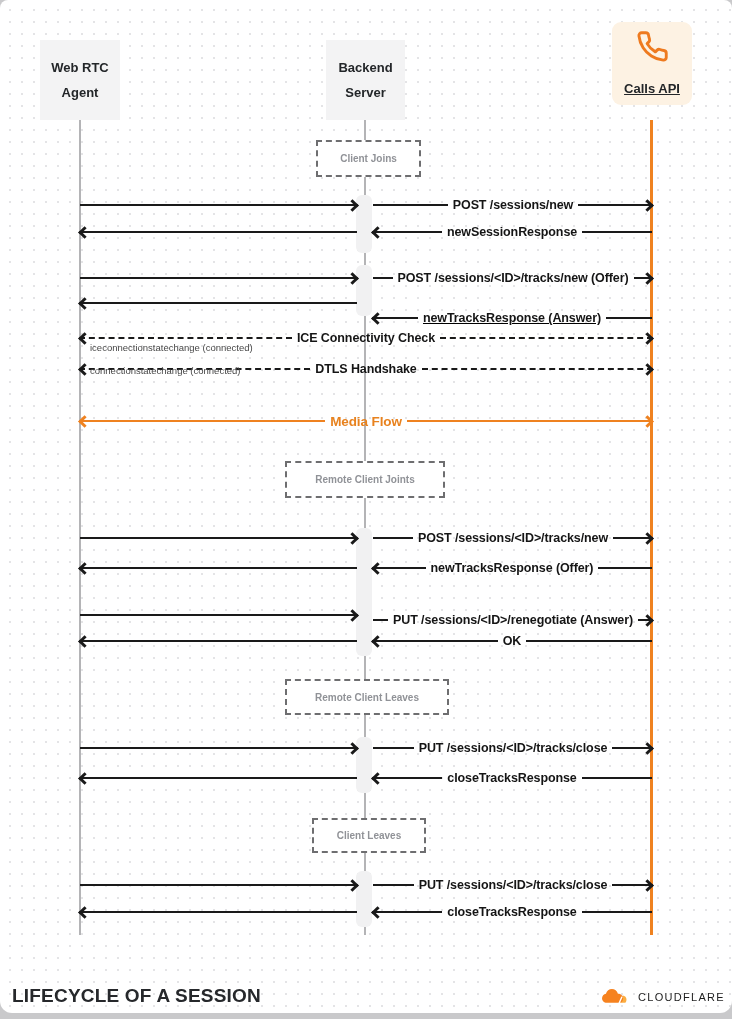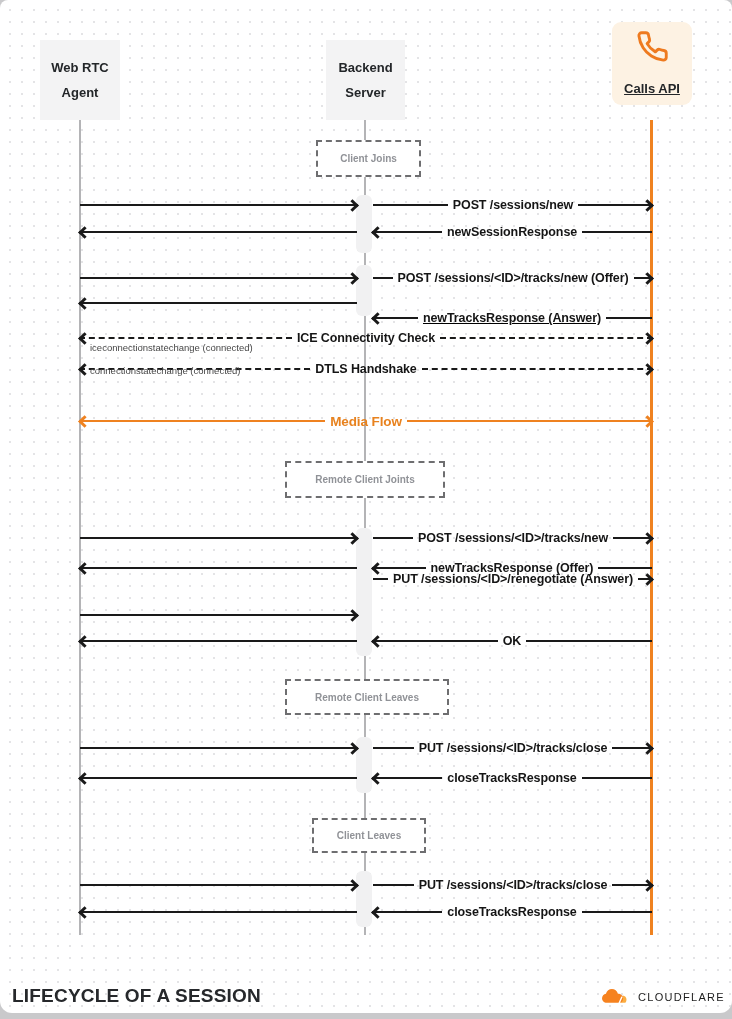--- a/index.html
+++ b/index.html
@@ -174,21 +174,21 @@
     <div class="head hl"></div>
         <div class="ln"></div>
         <span class="mlbl">newTracksResponse (Offer)</span>
         <div class="ln"></div>
   </div>
 
   <div class="seg" style="left:80px;top:607px;width:277px;">
         <div class="ln"></div>
         <div class="head hr"></div>
       </div>
-  <div class="seg" style="left:373px;top:571px;width:279px;">
+  <div class="seg" style="left:373px;top:612px;width:279px;">
     <div class="ln"></div>
         <span class="mlbl">PUT /sessions/&lt;ID&gt;/renegotiate (Answer)</span>
         <div class="ln"></div>
         <div class="head hr"></div>
   </div>
 
   <div class="seg" style="left:80px;top:633px;width:277px;">
         <div class="head hl"></div>
         <div class="ln"></div>
       </div>

